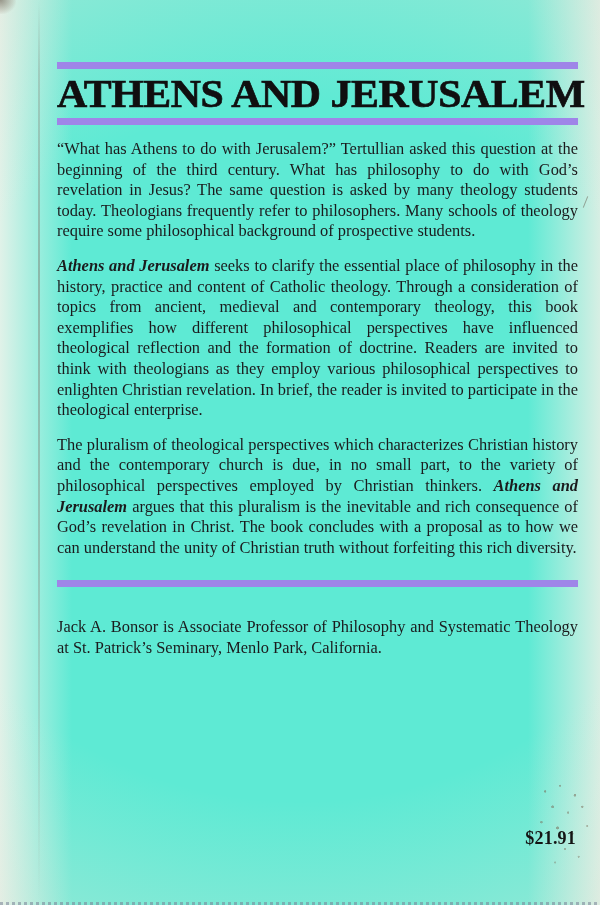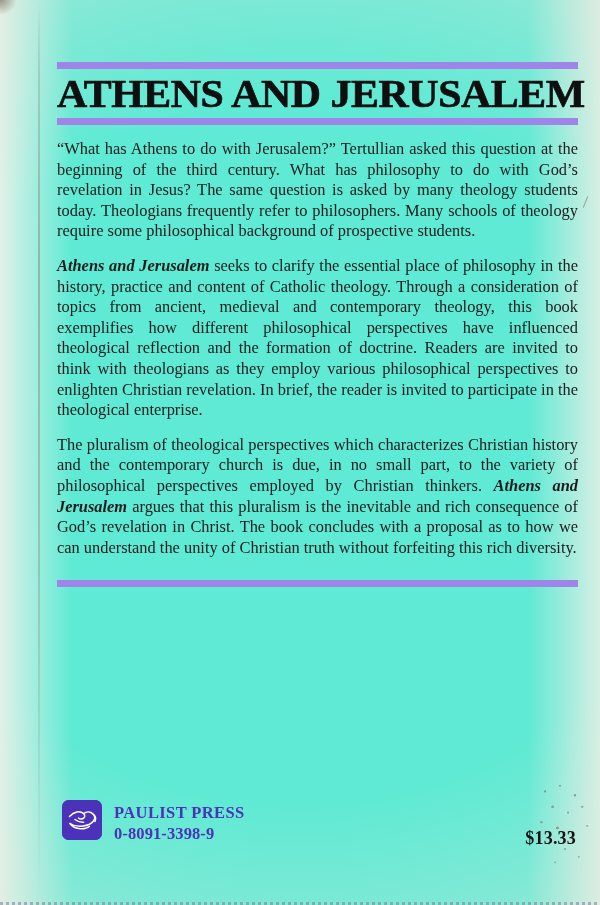--- a/index.html
+++ b/index.html
@@ -251,46 +251,24 @@
     <div class="rule rule-bottom"></div>
 
     <p class="blurb"><span>“What has Athens to do with Jerusalem?” Tertullian asked this question at the beginning of the third century. What has philosophy to do with God’s revelation in Jesus? The same question is asked by many theology students today. Theologians frequently refer to philosophers. Many schools of theology require some philosophical background of prospective students.</span></p>
 
     <p class="blurb"><b class="work-title">Athens and Jerusalem</b><span> seeks to clarify the essential place of philosophy in the history, practice and content of Catholic theology. Through a consideration of topics from ancient, medieval and contemporary theology, this book exemplifies how different philosophical perspectives have influenced theological reflection and the formation of doctrine. Readers are invited to think with theologians as they employ various philosophical perspectives to enlighten Christian revelation. In brief, the reader is invited to participate in the theological enterprise.</span></p>
 
     <p class="blurb"><span>The pluralism of theological perspectives which characterizes Christian history and the contemporary church is due, in no small part, to the variety of philosophical perspectives employed by Christian thinkers. </span><b class="work-title">Athens and Jerusalem</b><span> argues that this pluralism is the inevitable and rich consequence of God’s revelation in Christ. The book concludes with a proposal as to how we can understand the unity of Christian truth without forfeiting this rich diversity.</span></p>
 
     <div class="divider-rule"></div>
 
+    <p class="author-note">Jack A. Bonsor is Associate Professor of Philosophy and Systematic Theology at St. Patrick’s Seminary, Menlo Park, California.</p>
 
   </div>
 
   <div class="footer">
 
-    <div class="imprint">
-
-      <span class="logo-mark">
-        <svg width="40" height="40" viewBox="0 0 40 40" aria-hidden="true">
-          <rect x="0" y="0" width="40" height="40" rx="7" fill="#4b32b8"></rect>
-          <g fill="none" stroke="#ffffff" stroke-width="1.5" stroke-linecap="round" stroke-linejoin="round">
-            <path d="M7.5 16.5 C12 11.5, 18 10.5, 21.5 13.5 C23.5 15.2, 23 17.5, 21 18.5
-                     C19.5 19.3, 17.5 19, 16.5 18"></path>
-            <path d="M21.5 13.5 C25 11, 29 11.5, 31.5 14.5 C33 16.3, 33 19, 31.5 21
-                     C29.5 23.6, 25.5 25.5, 21 26 C16 26.6, 11 25.5, 8 23.5"></path>
-            <path d="M13 19.5 C15.5 21.5, 18.5 22.5, 21.5 22.3"></path>
-            <path d="M8 23.5 C10 26.5, 14 28.5, 18.5 28.8 C22 29, 25.5 28, 27.5 26.2"></path>
-            <path d="M31.5 14.5 C33.5 16, 34 19, 33 21.5"></path>
-          </g>
-        </svg>
-      </span>
-
-      <span class="imprint-text">
-        <span class="publisher-name">PAULIST PRESS</span>
-        <span class="isbn">0-8091-3398-9</span>
-      </span>
-
-    </div>
-
-    <div class="price">$13.33</div>
+
+    <div class="price">$21.91</div>
 
   </div>
 
 </div>
 
 </body></html>

